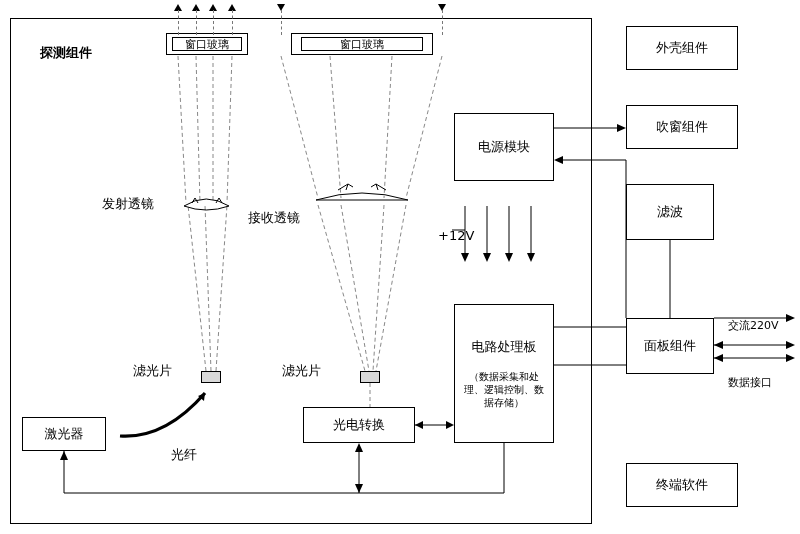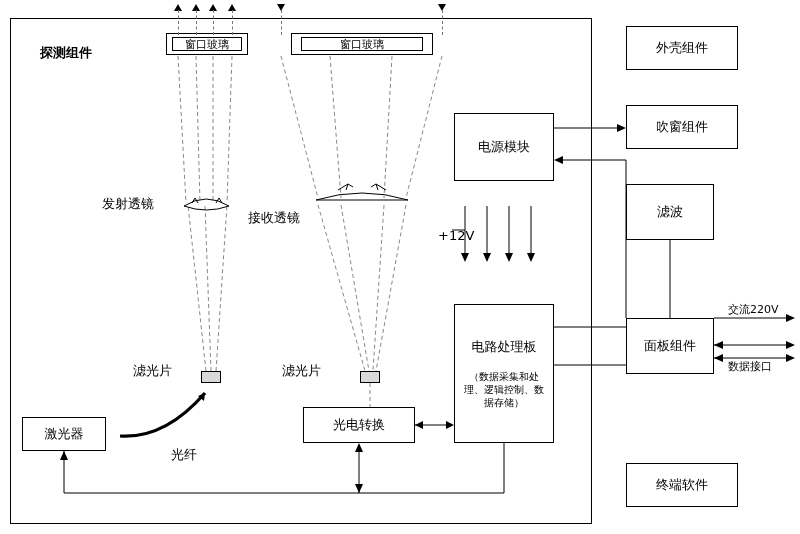--- a/index.html
+++ b/index.html
@@ -35,21 +35,21 @@
     box-sizing: border-box;
   }
   .lbl {
     position: absolute;
     font-size: 13px;
     color: #000000;
     white-space: nowrap;
     line-height: 1.3;
   }
   .lbl.bold { font-weight: bold; }
-  .lbl.small { font-size: 11px; }
+  .lbl.small { font-size: 11px; margin-top: 16px; }
   .dash-v {
     position: absolute;
     width: 0;
     border-left: 1px dashed #777777;
   }
   .winbox {
     position: absolute;
     border: 1px solid #000000;
     background: #ffffff;
     box-sizing: border-box;

